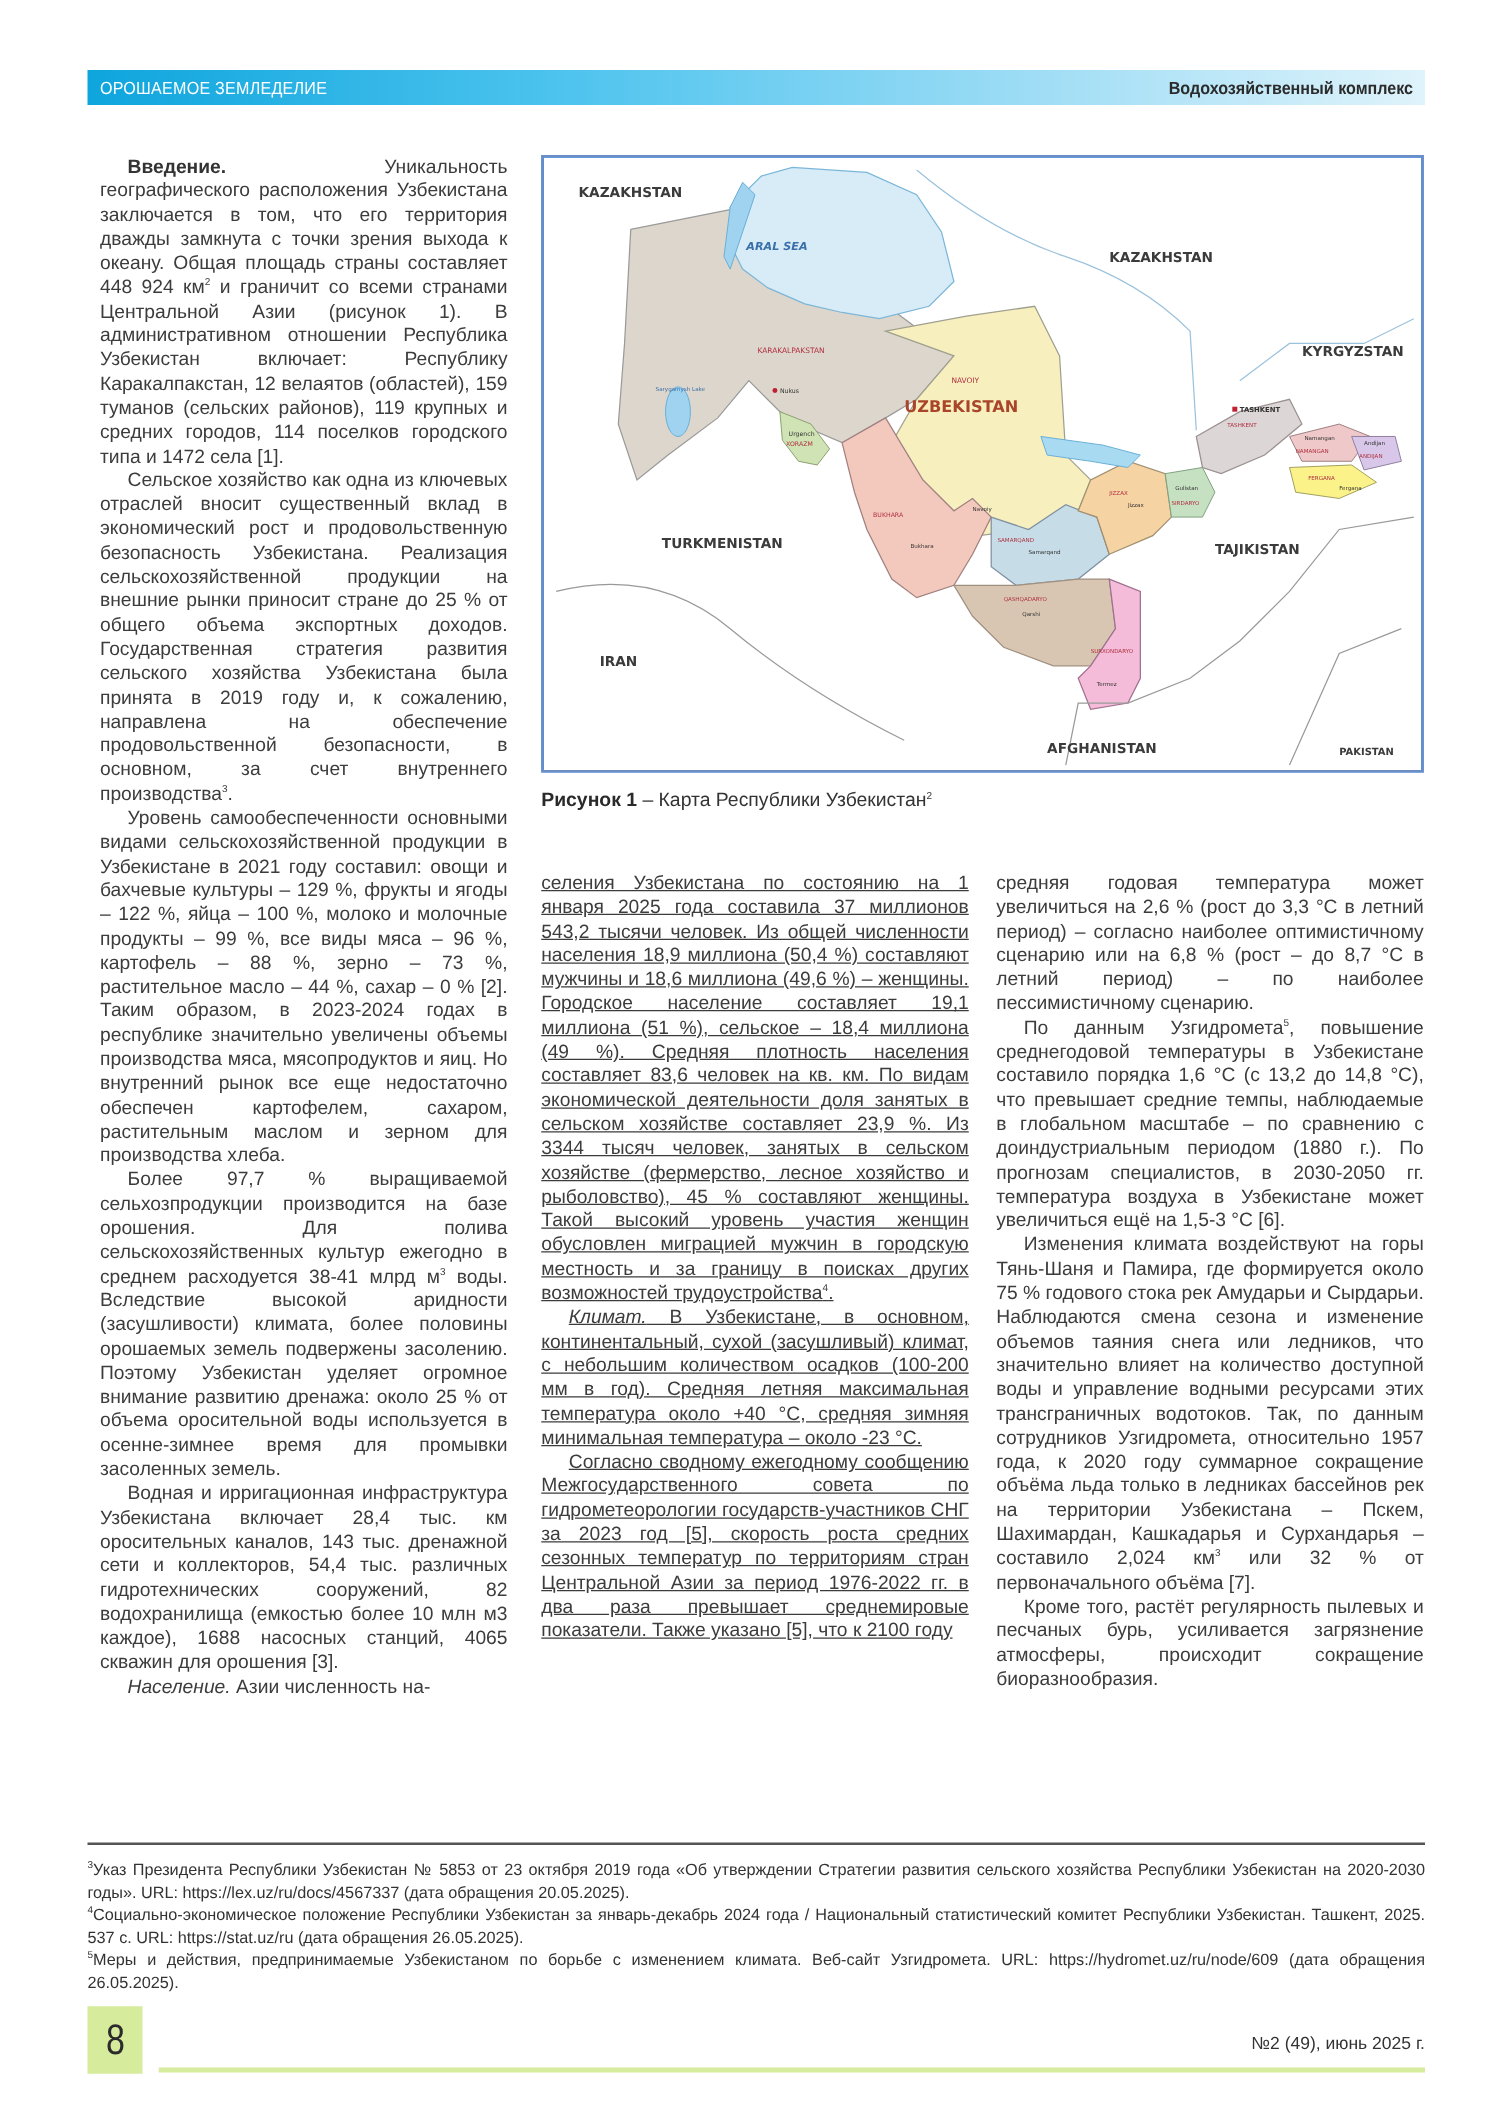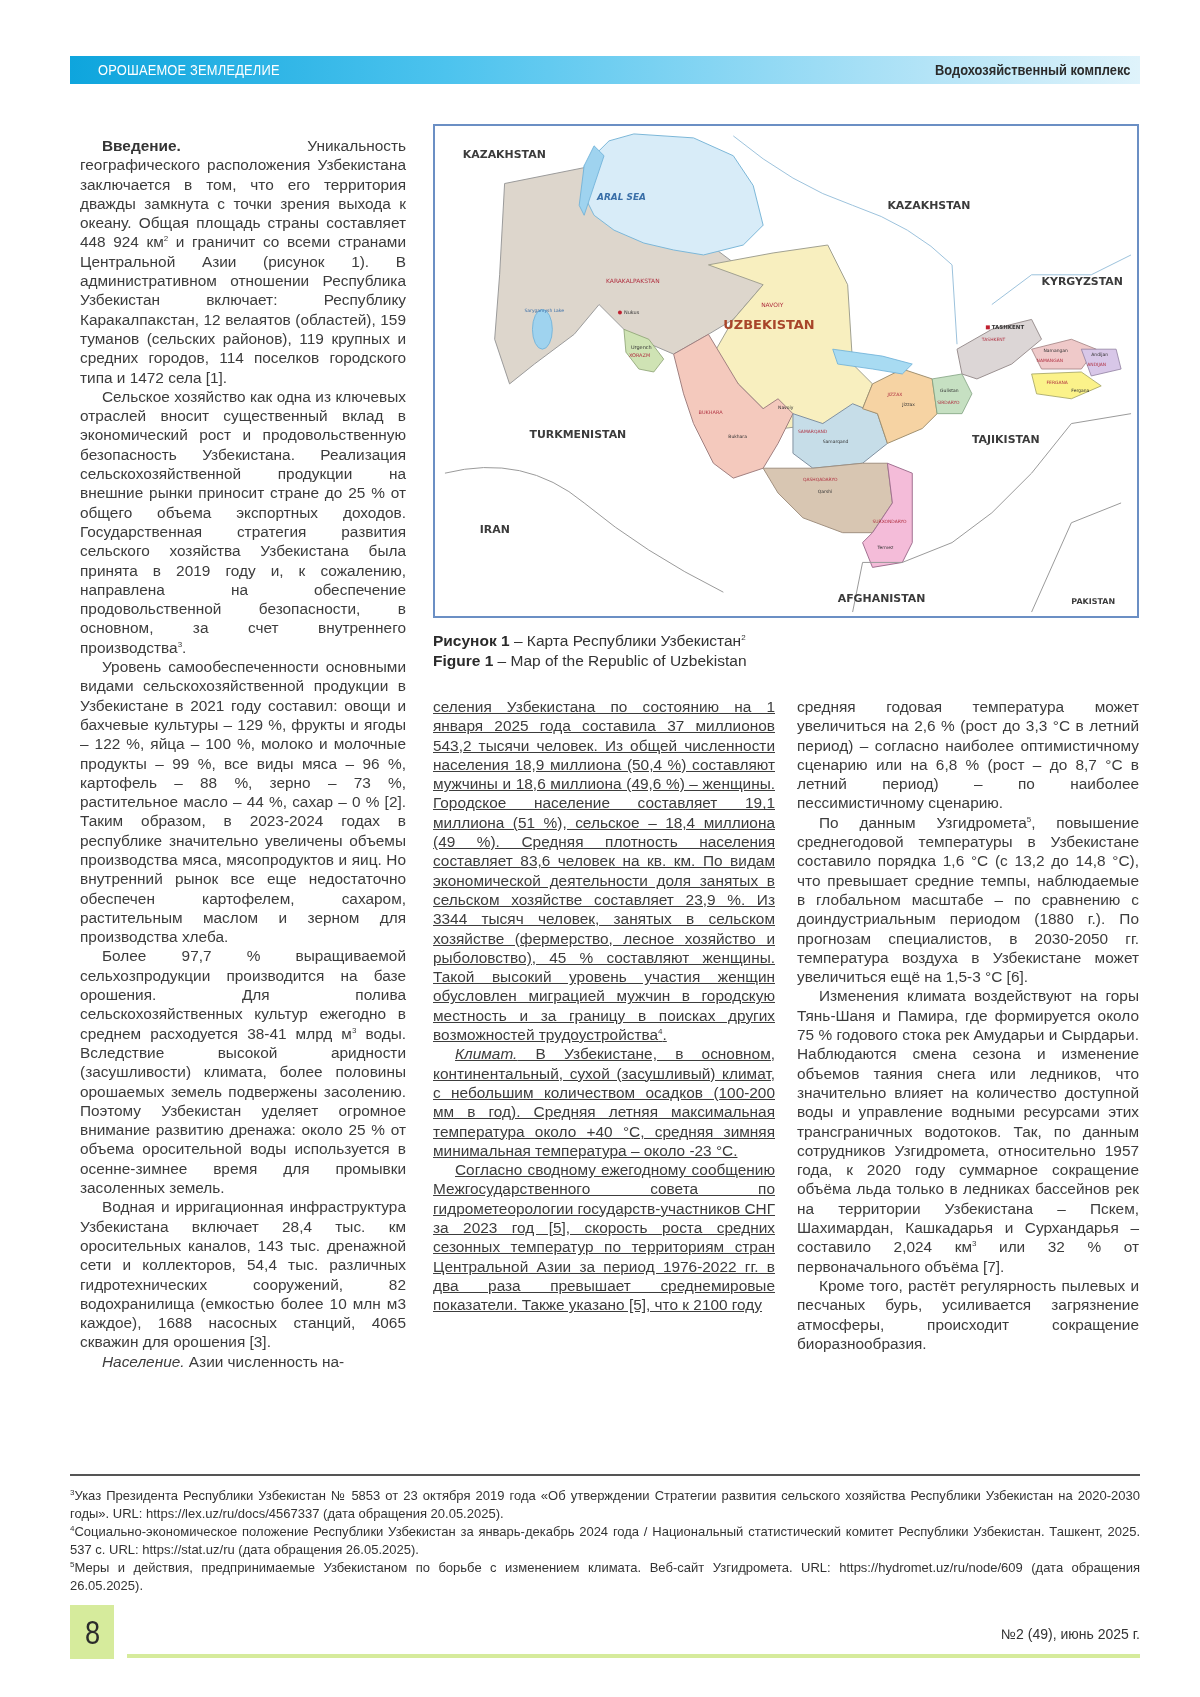--- a/index.html
+++ b/index.html
@@ -2,33 +2,33 @@
 <html><head>
 <meta charset="utf-8">
 <style>
   * { box-sizing: border-box; margin: 0; padding: 0; }
   html, body { width: 1200px; height: 1697px; background: #ffffff; }
   body { position: relative; font-family: "Liberation Sans", sans-serif; color: #3a3a3a; overflow: hidden; }
 
   .header-bar {
     position: absolute; left: 70px; top: 56px; width: 1070px; height: 28px;
     background: linear-gradient(to right, #0ea5dd 0%, #4cc3ee 35%, #a8e0f6 75%, #dff3fb 100%);
-    display: flex; align-items: center; justify-content: space-between; padding: 0 10px 0 28px;
+    display: flex; align-items: center; justify-content: space-between; padding: 0 10px 0 10px;
   }
   .header-left { color: #ffffff; font-size: 14px; letter-spacing: 0.2px; transform: scaleX(0.92); transform-origin: left center; }
   .header-right { color: #2b2b2b; font-size: 14px; font-weight: bold; transform: scaleX(0.92); transform-origin: right center; }
 
   .col { position: absolute; font-size: 15.4px; line-height: 19.3px; text-align: justify; color: #3c3c3c; }
   .col p { text-indent: 22px; hyphens: manual; }
   .col p.noindent { text-indent: 0; }
   .col b { color: #333; }
   .col i { font-style: italic; }
   sup { font-size: 8px; vertical-align: super; line-height: 0; }
 
-  #col1 { left: 80px; top: 136px; width: 326px; }
+  #col1 { left: 80px; top: 124px; width: 326px; }
   #col2 { left: 433px; top: 697px; width: 342px; text-decoration: underline; }
   #col3 { left: 797px; top: 697px; width: 342px; }
 
   .figure-frame {
     position: absolute; left: 433px; top: 124px; width: 706px; height: 494px;
     border: 2px solid #6b8fc4; background: #3b82f6; overflow: hidden;
   }
   .figure-frame svg { width: 100%; height: 100%; display: block; }
   .map-label { font-family: "DejaVu Sans", sans-serif; font-weight: bold; fill: #3b3b3b; }
 
@@ -145,21 +145,20 @@
     <text class="map-label" x="95" y="315" font-size="11">TURKMENISTAN</text>
     <text class="map-label" x="540" y="320" font-size="11">TAJIKISTAN</text>
     <text class="map-label" x="45" y="410" font-size="11">IRAN</text>
     <text class="map-label" x="405" y="480" font-size="11">AFGHANISTAN</text>
     <text class="map-label" x="640" y="482" font-size="8">PAKISTAN</text>
   </svg>
 </div>
 
 <div class="caption">
   <div><b>Рисунок 1</b><span> – Карта Республики Узбекистан</span><sup>2</sup></div>
-  <div><b>Figure 1</b><span> – Map of the Republic of Uzbekistan</span></div>
 </div>
 
 <div class="col" id="col2">
   <p class="noindent"><span>селения Узбекистана по состоянию на 1 января 2025 года составила 37 миллионов 543,2 тысячи человек. Из общей численности населения 18,9 миллиона (50,4 %) составляют мужчины и 18,6 миллиона (49,6 %) – женщины. Городское население составляет 19,1 миллиона (51 %), сельское – 18,4 миллиона (49 %). Средняя плотность населения составляет 83,6 человек на кв. км. По видам экономической деятельности доля занятых в сельском хозяйстве составляет 23,9 %. Из 3344 тысяч человек, занятых в сельском хозяйстве (фермерство, лесное хозяйство и рыболовство), 45 % составляют женщины. Такой высокий уровень участия женщин обусловлен миграцией мужчин в городскую местность и за границу в поисках других возможностей трудоустройства</span><sup>4</sup><span>.</span></p>
   <p><i>Климат.</i><span> В Узбекистане, в основном, континентальный, сухой (засушливый) климат, с небольшим количеством осадков (100-200 мм в год). Средняя летняя максимальная температура около +40 °С, средняя зимняя минимальная температура – около -23 °С.</span></p>
   <p>Согласно сводному ежегодному сообщению Межгосударственного совета по гидрометеорологии государств-участников СНГ за 2023 год [5], скорость роста средних сезонных температур по территориям стран Центральной Азии за период 1976-2022 гг. в два раза превышает среднемировые показатели. Также указано [5], что к 2100 году</p>
 </div>
 
 <div class="col" id="col3">
   <p class="noindent">средняя годовая температура может увеличиться на 2,6 % (рост до 3,3 °С в летний период) – согласно наиболее оптимистичному сценарию или на 6,8 % (рост – до 8,7 °С в летний период) – по наиболее пессимистичному сценарию.</p>

